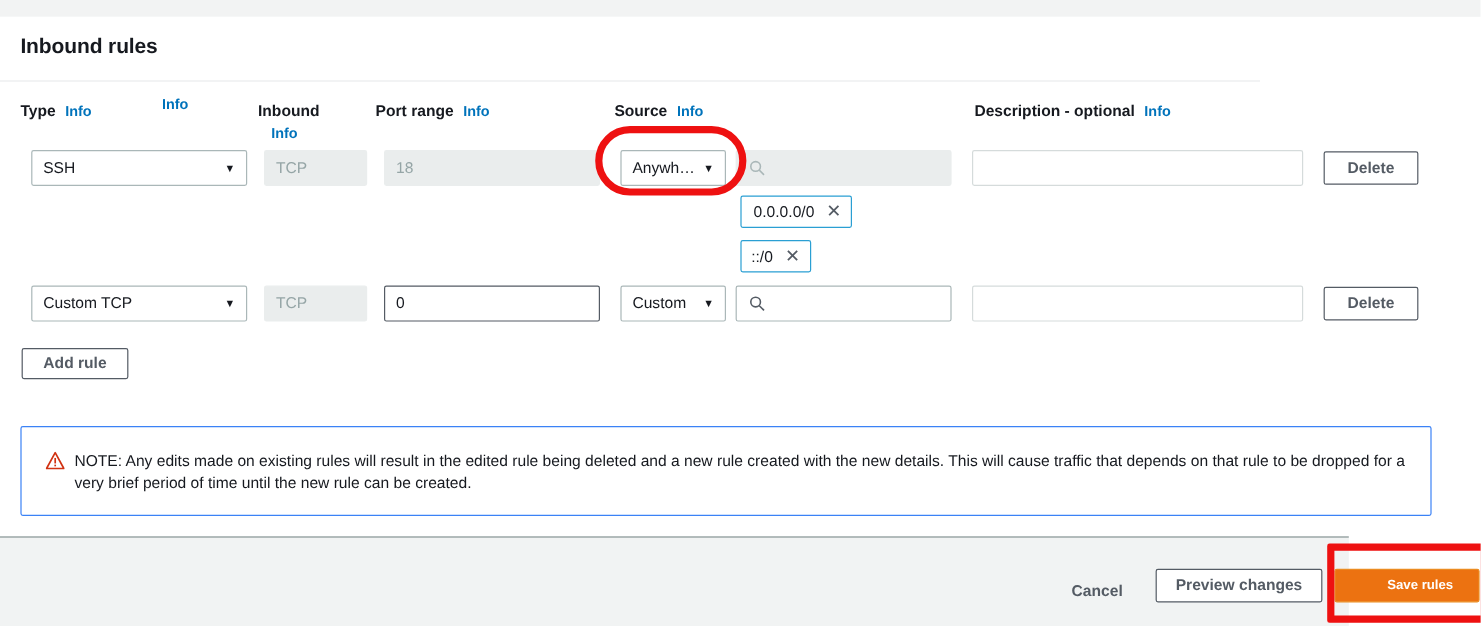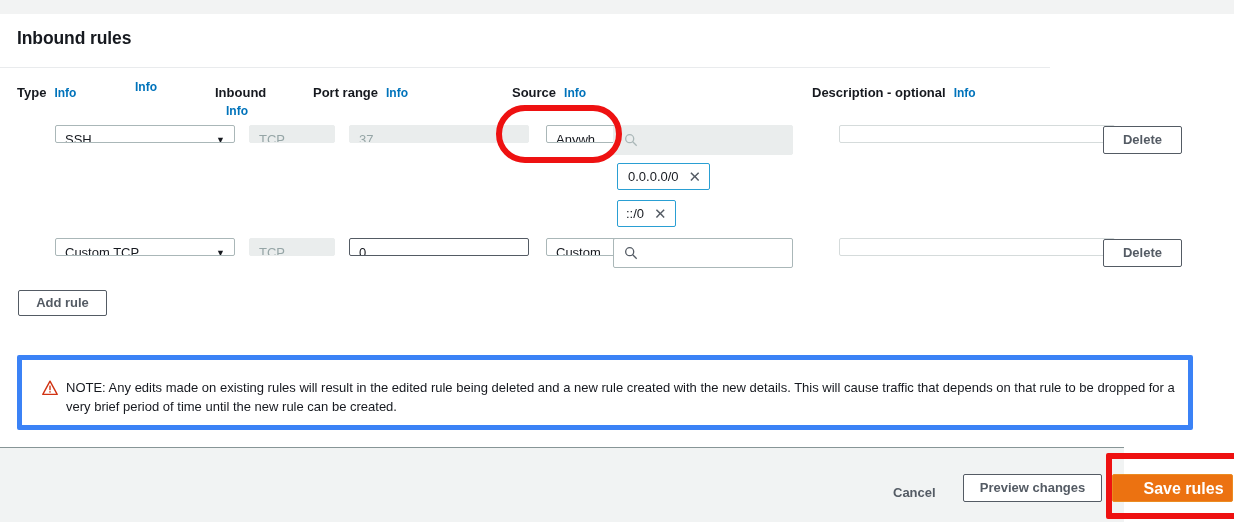--- a/index.html
+++ b/index.html
@@ -64,31 +64,30 @@
   }
   .col-head .info-link { margin-left: 8px; font-weight: bold; }
   .col-head-sub {
     position: absolute;
     font-size: 12px;
   }
 
   
   .select, .textbox {
     position: absolute;
-    height: 18px;
+    height: 30px;
     border: 1px solid #aab7b8;
     border-radius: 2px;
     background: #ffffff;
     font-size: 13px;
     color: #16191f;
     padding: 0 9px;
     line-height: 28px;
     white-space: nowrap;
     overflow: hidden;
-    margin-left: 29px;
   }
   .select {
     padding-right: 26px;
     cursor: pointer;
   }
   .select .caret {
     position: absolute;
     right: 9px; top: 0;
     line-height: 28px;
     font-size: 9px;
@@ -153,21 +152,21 @@
     text-align: center;
     cursor: pointer;
     white-space: nowrap;
   }
   .btn-primary {
     position: absolute;
     border: 1px solid #eb8c22;
     border-radius: 2px;
     background: #ec7211;
     color: #ffffff;
-    font-size: 16px;
+    font-size: 11px;
     font-weight: bold;
     text-align: center;
     cursor: pointer;
     white-space: nowrap;
     padding-left: 22px;
   }
   .btn-link {
     position: absolute;
     background: none;
     border: none;
@@ -176,21 +175,21 @@
     font-weight: bold;
     cursor: pointer;
     white-space: nowrap;
   }
 
   
   .alert {
     position: absolute;
     left: 17px; top: 355px;
     width: 1176px; height: 75px;
-    border: 5px solid #3b82f6;
+    border: 1px solid #3b82f6;
     border-radius: 2px;
     background: #ffffff;
   }
   .alert-icon {
     position: absolute;
     left: 20px; top: 20px;
     width: 16px; height: 16px;
   }
   .alert-text {
     position: absolute;
@@ -266,21 +265,21 @@
   <div class="select" style="left:26px; top:125px; width:180px;">
     <span>SSH</span>
     <span class="caret">▼</span>
   </div>
 
   <div class="textbox disabled" style="left:220px; top:125px; width:86px;">
     <span>TCP</span>
   </div>
 
   <div class="textbox disabled" style="left:320px; top:125px; width:180px;">
-    <span>37</span>
+    <span>18</span>
   </div>
 
   <div class="select" style="left:517px; top:125px; width:88px;">
     <span>Anywh…</span>
     <span class="caret">▼</span>
   </div>
 
   <div class="search-box disabled" style="left:613px; top:125px; width:180px;">
     <svg class="mag" viewBox="0 0 16 16">
       <circle cx="6.5" cy="6.5" r="4.6" fill="none" stroke="#aab7b8" stroke-width="1.5"></circle>

